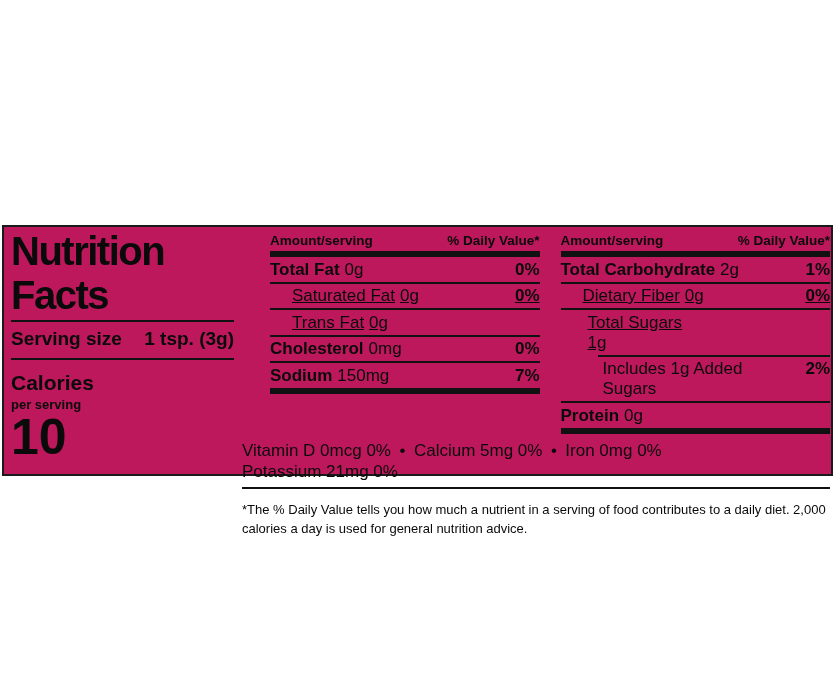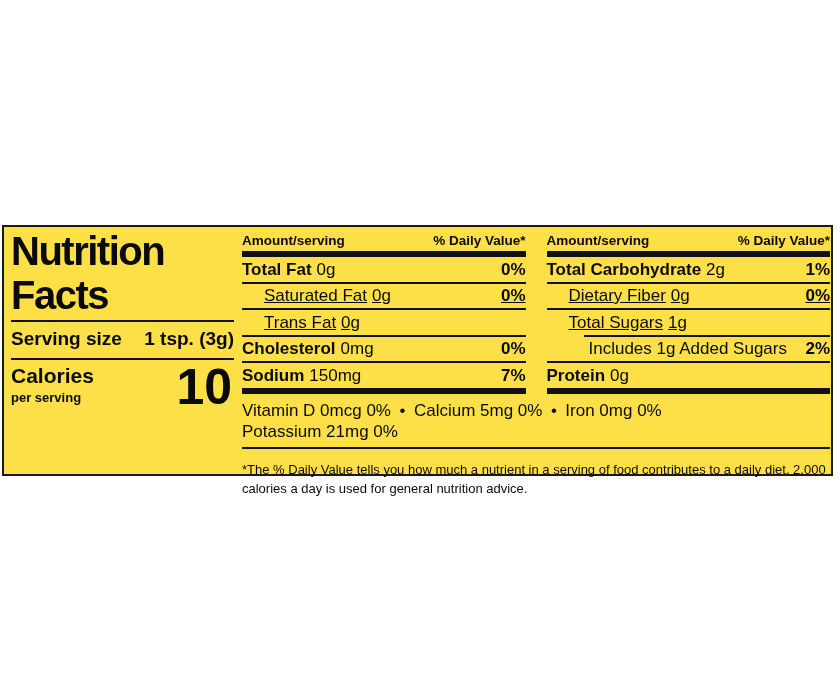--- a/index.html
+++ b/index.html
@@ -3,56 +3,56 @@
 <meta charset="utf-8">
 <style>
   html,body { margin:0; padding:0; }
   body {
     width:840px; height:700px; background:#ffffff; position:relative;
     font-family:"Liberation Sans","DejaVu Sans",sans-serif; color:#0a0a0a;
     overflow:hidden;
   }
   .nf-label {
     position:absolute; left:2px; top:225px; width:831px; height:251px;
-    border:2px solid #1a1a1a; box-sizing:border-box; background:#fde047;
+    border:2px solid #1a1a1a; box-sizing:border-box; background:#be185d;
     display:flex;
   }
   
   .left {
     flex:0 0 232px; box-sizing:border-box; padding:2px 2px 0 7px;
   }
   .title { font-size:40px; font-weight:700; line-height:44px; letter-spacing:-1.5px; }
   .lrule  { border-bottom:2.5px solid #111; margin-top:3px; }
   .serving {
     display:flex; justify-content:space-between; align-items:baseline;
     font-weight:700; font-size:19px; padding:6px 0 5px;
   }
-  .calories { display:flex; justify-content:space-between; align-items:flex-start; margin-top:4px; }
+  .calories { display:flex; justify-content:space-between; align-items:flex-start; margin-top:11px;flex-direction:column; }
   .cal-lab { font-size:21px; font-weight:700; line-height:24px; }
   .cal-sub { font-size:13px; font-weight:700; line-height:19px; }
   .cal-val { font-size:50px; font-weight:700; line-height:46px; margin-right:2px; }
   
   .rarea {
     flex:1; box-sizing:border-box; padding:6px 1px 0 6px;
     display:flex; flex-direction:column;
   }
-  .cols { display:flex; gap:21px; }
+  .cols { display:flex; gap:21px;margin-left:28px; }
   .col  { flex:1; min-width:0; }
   .colhead {
     display:flex; justify-content:space-between; align-items:baseline;
     font-size:13.5px; font-weight:700; padding-bottom:3px;
     border-bottom:6px solid #111;
   }
   .nrow {
     display:flex; align-items:baseline;
     font-size:17px; line-height:20px; padding:2.5px 0 2px;
     border-bottom:2px solid #111;
   }
   .nrow.thick { border-bottom:6px solid #111; }
-  .nrow.nb    { border-bottom:none; }
+  .nrow.nb    { border-bottom:none;flex-direction:column; }
   .nrow.i1    { padding-left:22px;text-decoration:underline; }
   .nrow.i2    { padding-left:42px; }
   .nm.b  { font-weight:700; }
   .amt   { margin-left:5px; white-space:nowrap; }
   .dv    { margin-left:auto; font-weight:700; padding-left:6px; }
   .ind-rule { height:0; border-top:2px solid #111; margin-left:37px; }
   .micros { font-size:17px; line-height:21px; margin-top:6px; }
   .ftrule { border-bottom:2px solid #111; margin-top:5px; }
   .footnote { font-size:13px; line-height:19px; margin-top:11px; max-width:597px; }
 </style>

